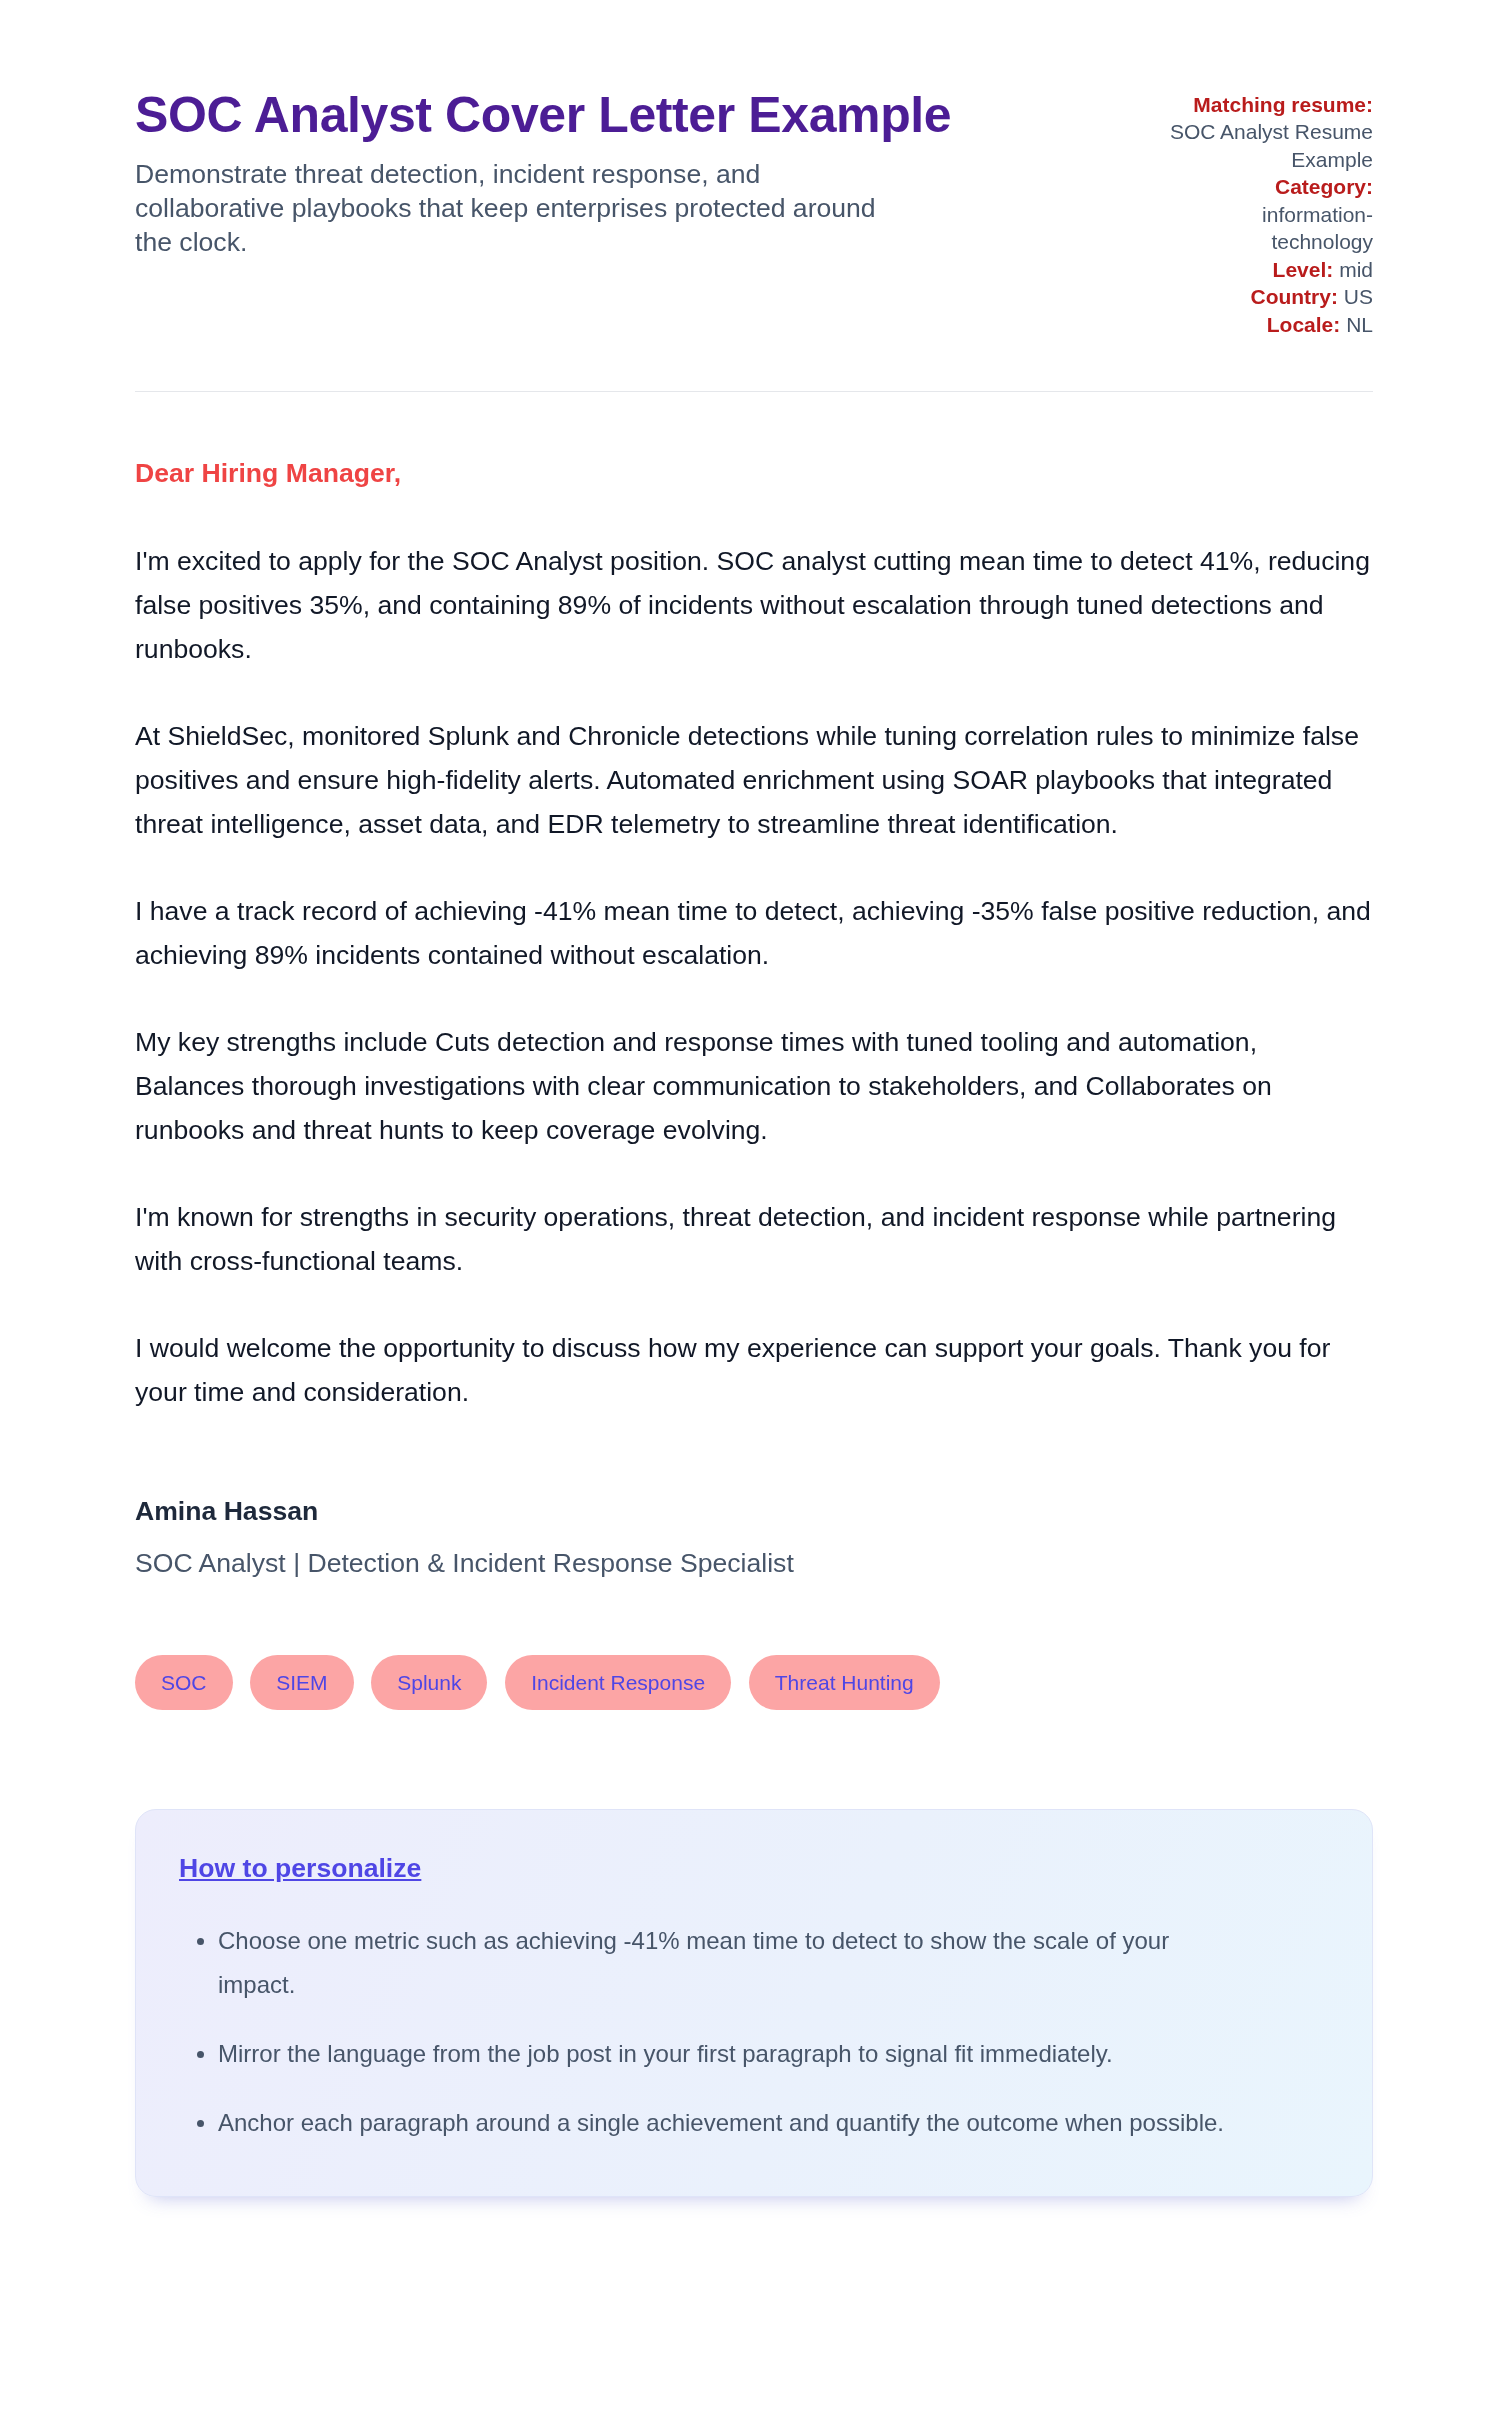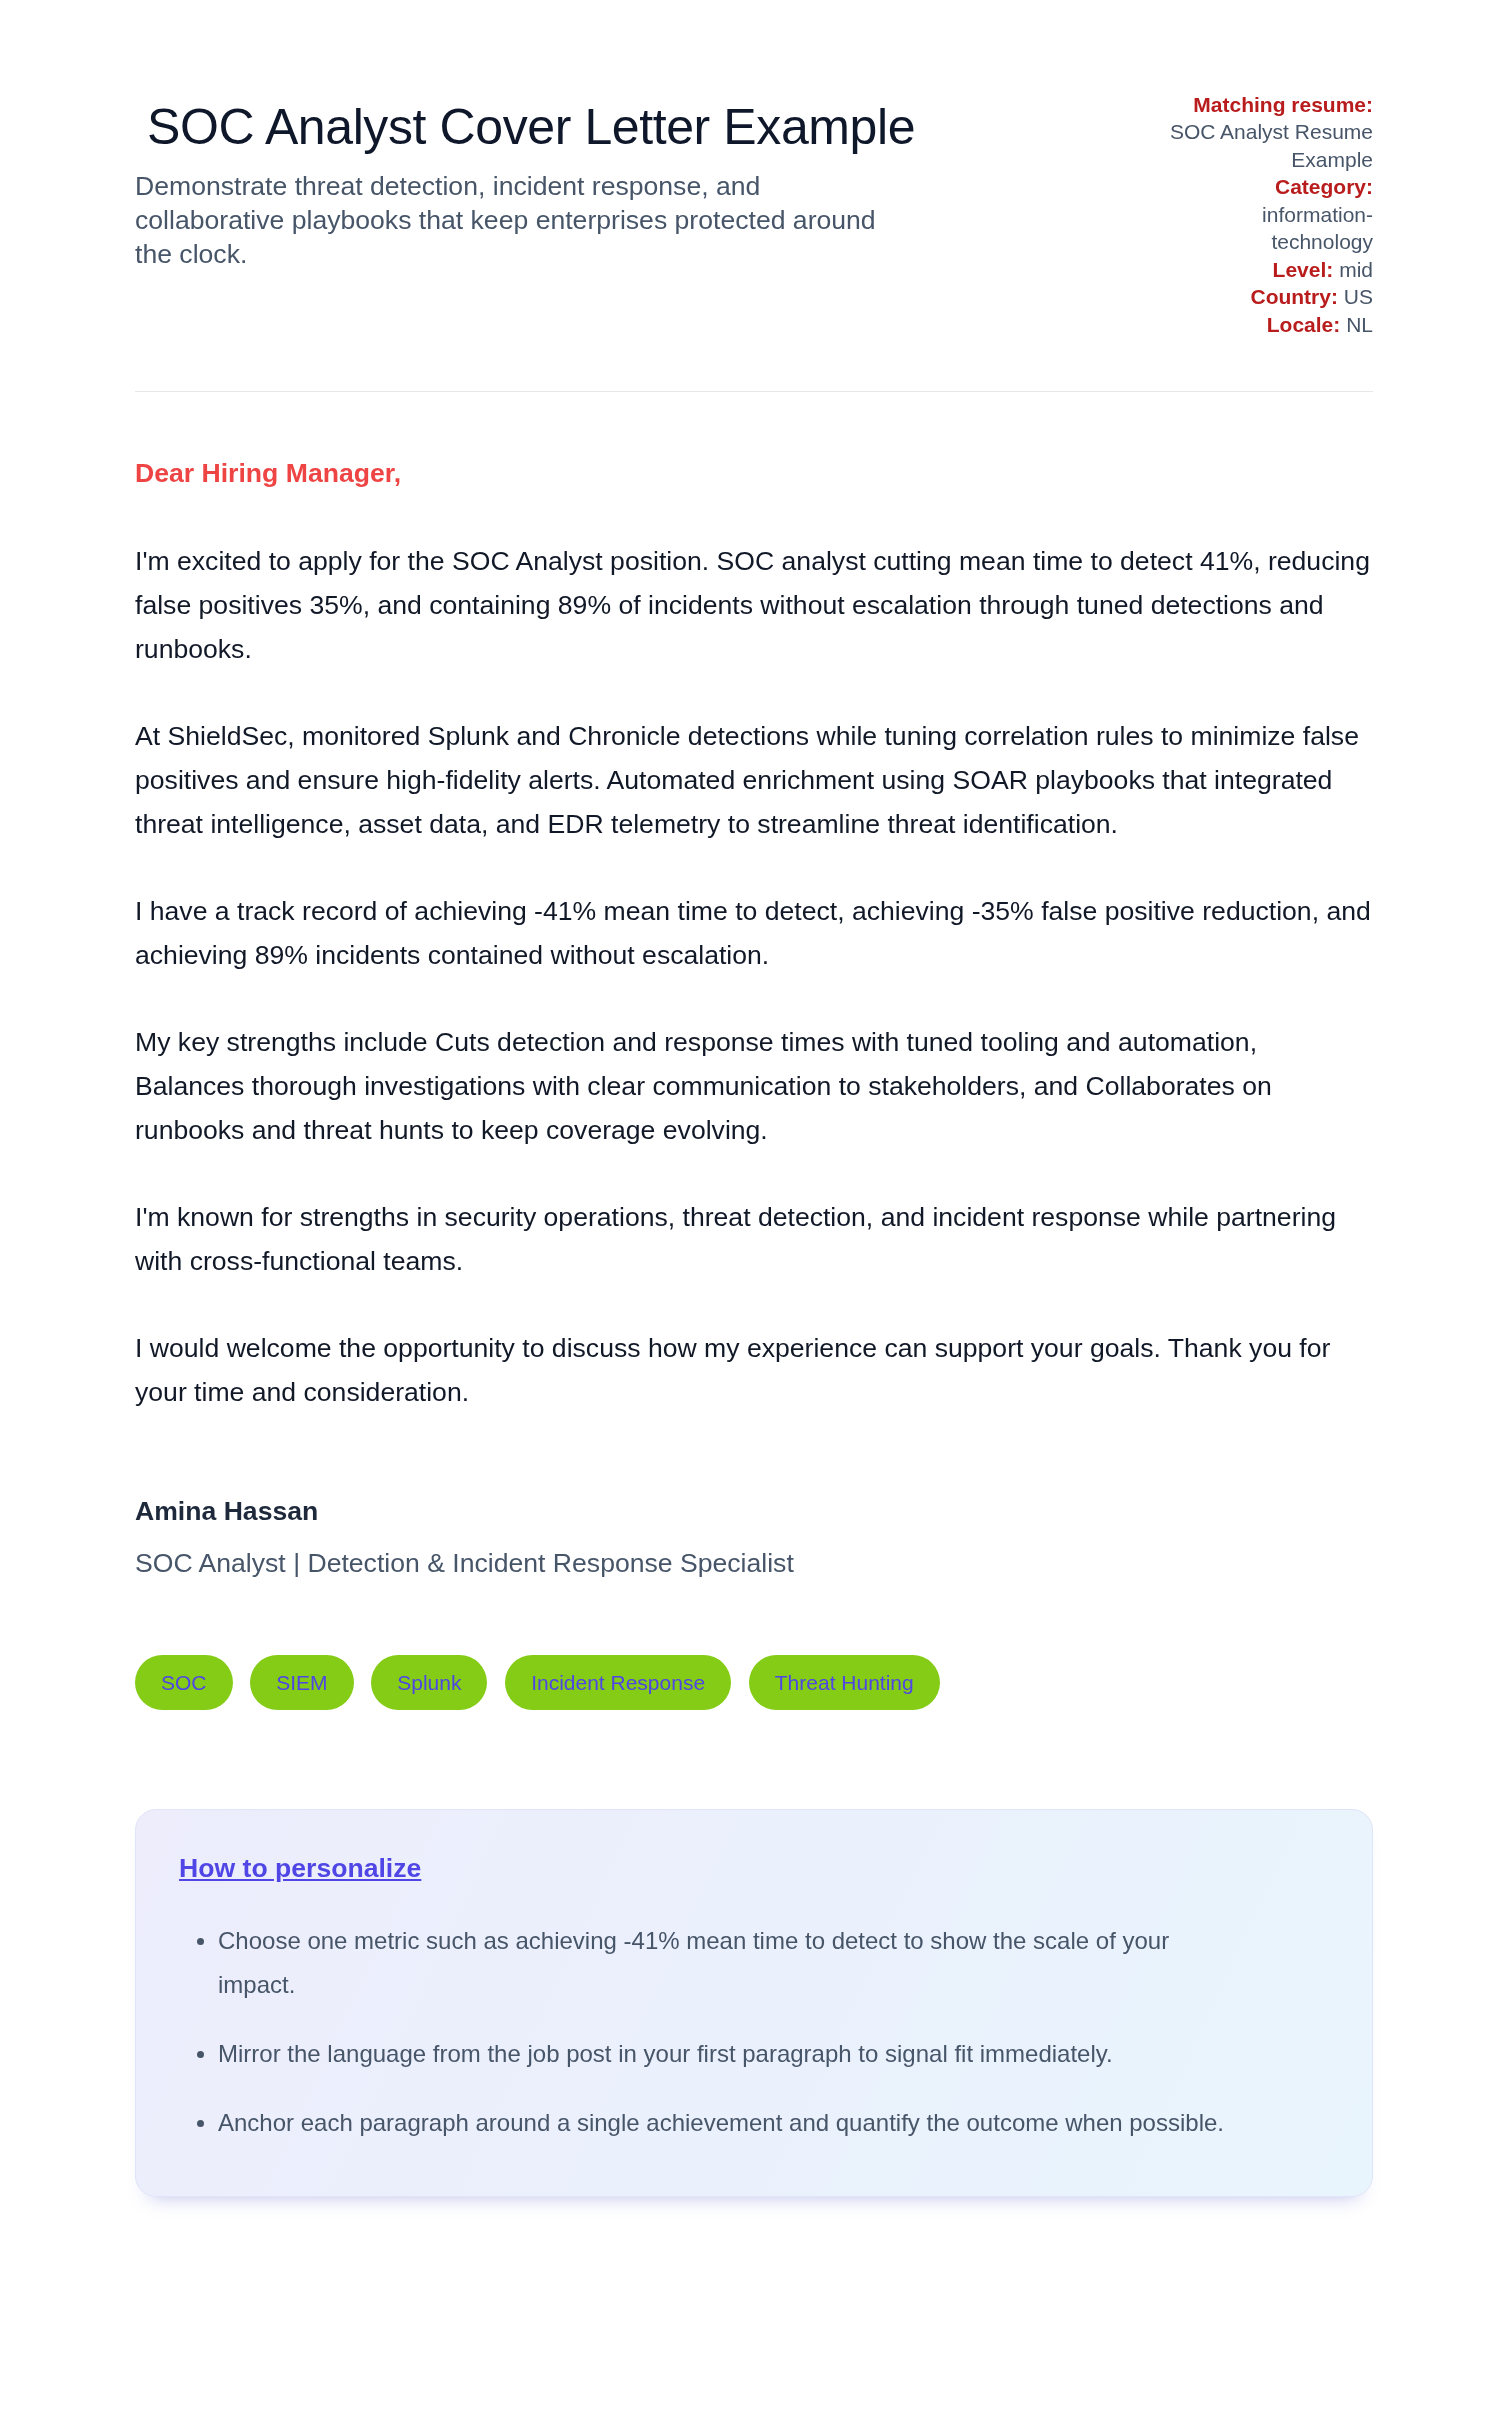--- a/index.html
+++ b/index.html
@@ -19,26 +19,26 @@
 
   
   .header {
     padding-top: 87px;
     display: flex;
     justify-content: space-between;
     align-items: flex-start;
     gap: 35px;
   }
   .page-title {
-    margin: 12px;
+    margin: 0;
     font-size: 50px;
     line-height: 1.12;
-    font-weight: 400;
+    font-weight: 700;
     letter-spacing: -0.4px;
-    color: #0f172a;
+    color: #4c1d95;
   }
   .page-subtitle {
     margin: 14px 0 0;
     max-width: 749px;
     font-size: 26.6px;
     line-height: 34px;
     font-weight: 400;
     color: #475569;
   }
   .meta-panel {
@@ -86,21 +86,21 @@
 
   
   .tags {
     margin-top: 76px;
     display: flex;
     flex-wrap: wrap;
     gap: 17.7px;
   }
   .tag {
     display: inline-block;
-    background: #84cc16;
+    background: #fca5a5;
     color: #4f46e5;
     font-size: 21px;
     line-height: 1;
     padding: 17px 26px;
     border-radius: 885px;
     white-space: nowrap;
   }
 
   
   .callout {

